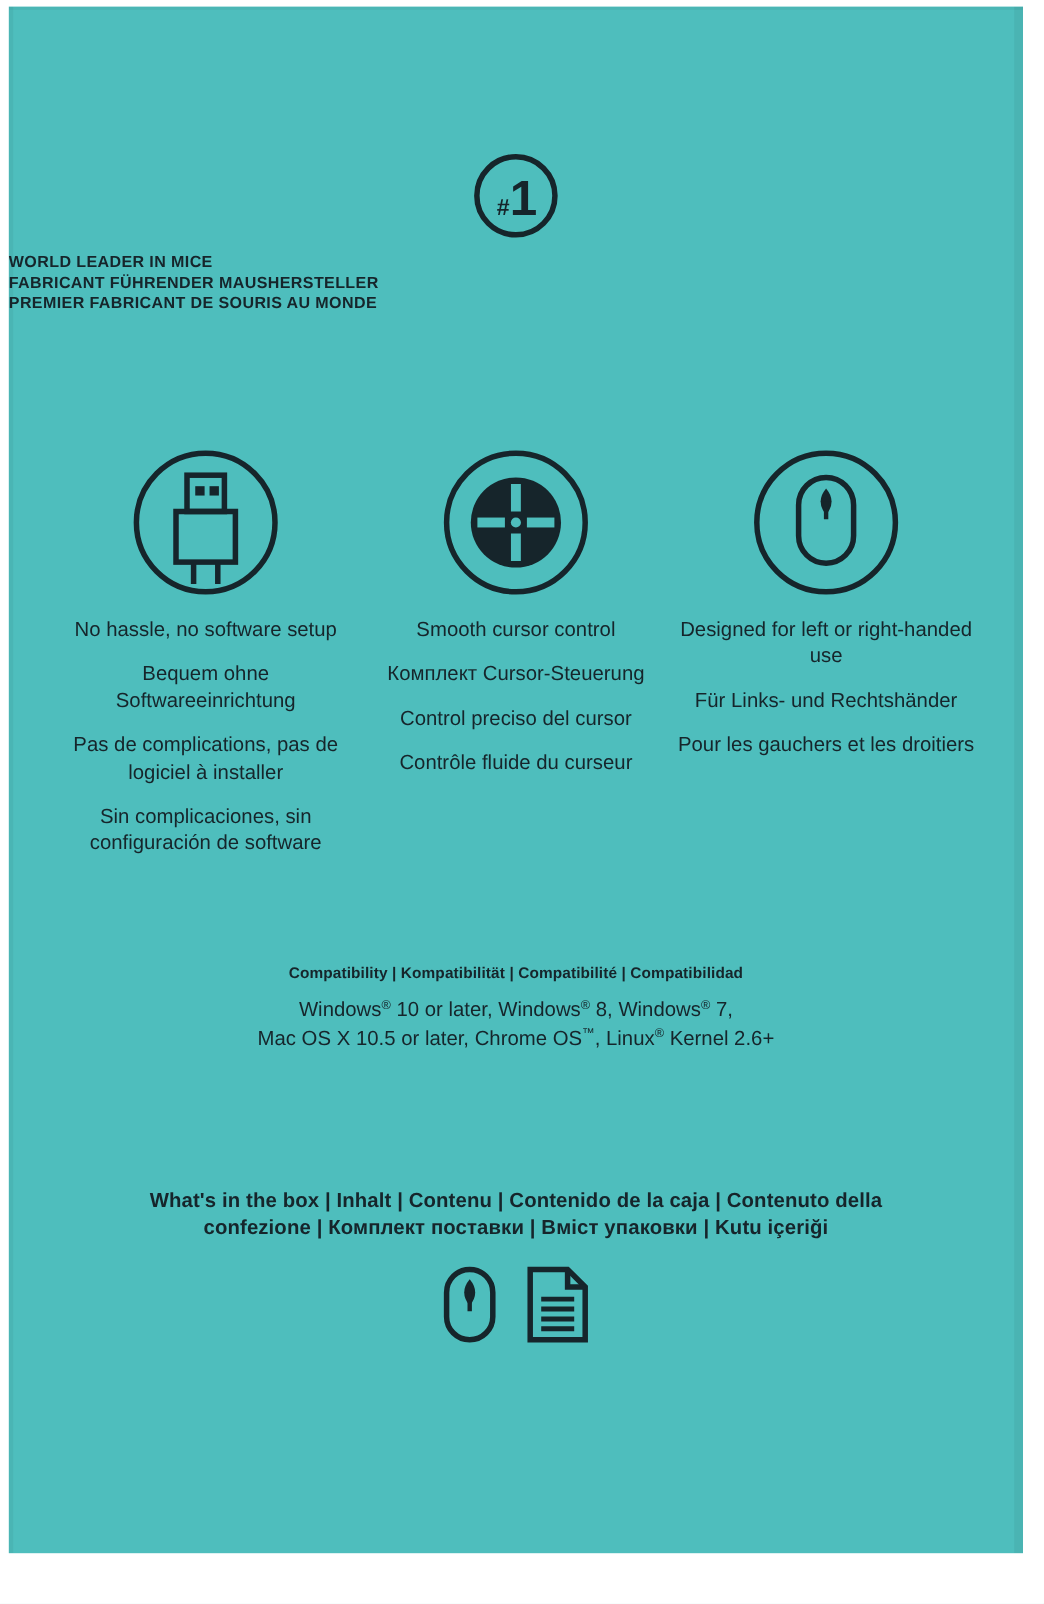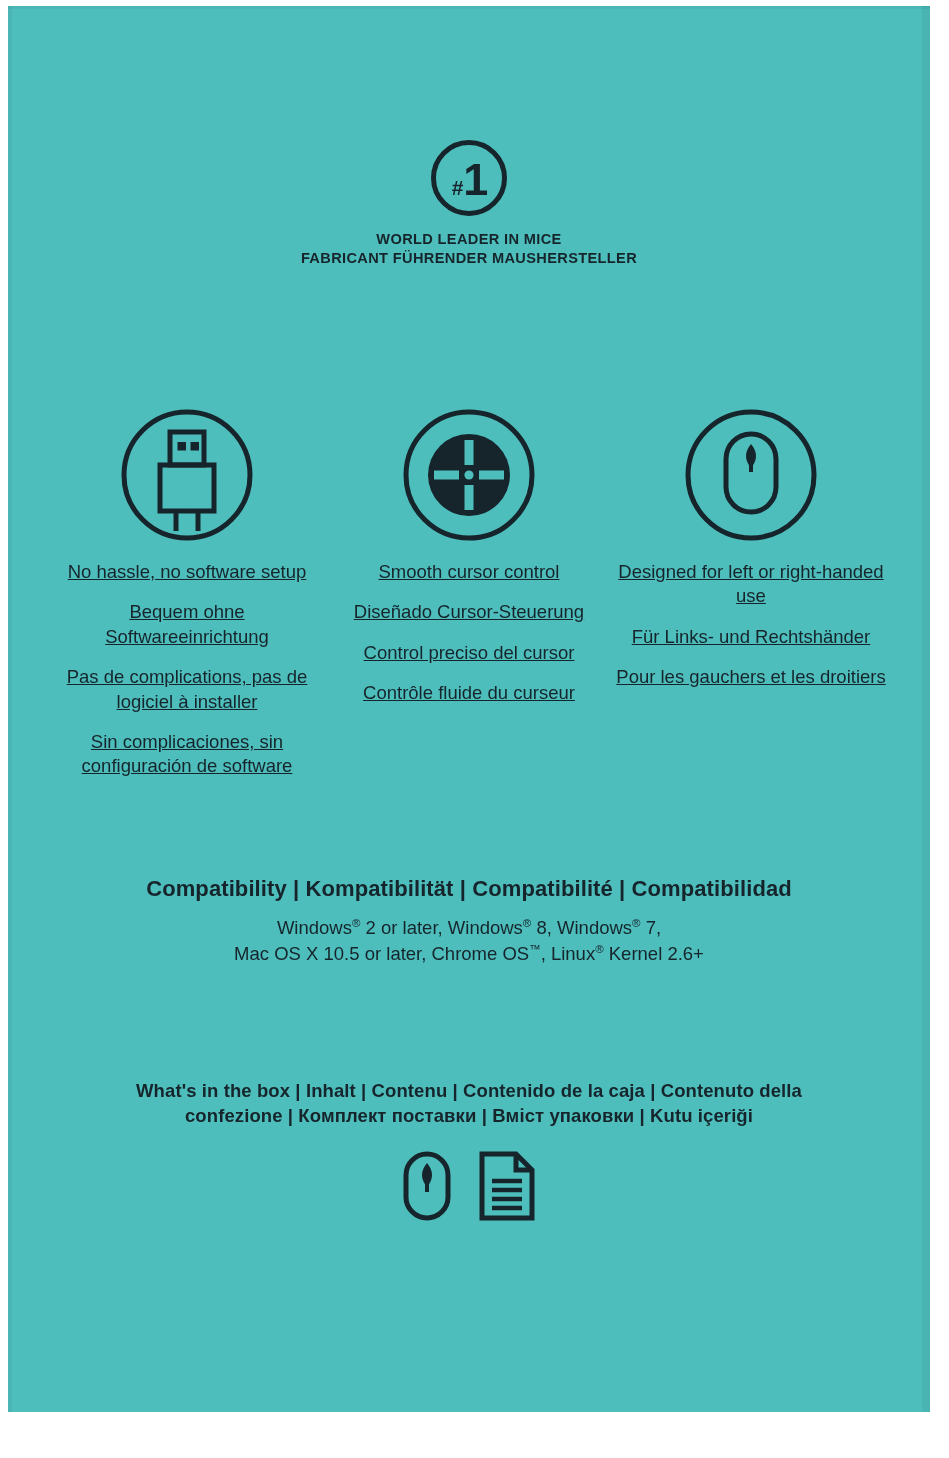--- a/index.html
+++ b/index.html
@@ -76,21 +76,21 @@
     font-weight: bold;
     letter-spacing: -2px;
     margin-left: 1px;
   }
 
   
   #leader-headline {
     position: absolute;
     left: 0; right: 0;
     top: 224px;
-    text-align: center;
+    text-align: left;
     color: #16252b;
     font-size: 14.6px;
     font-weight: bold;
     letter-spacing: 0.35px;
     line-height: 1.27;
   }
 
   
   #features {
     position: absolute;
@@ -116,34 +116,33 @@
   .feature-lines {
     margin-top: 12px;
     text-align: center;
     color: #16252b;
     font-size: 18.5px;
     line-height: 1.32;
     width: 100%;
   }
   .feature-line {
     margin-bottom: 16px;
-    text-decoration: underline;
   }
   .feature-line:last-child { margin-bottom: 0; }
 
   
   #compatibility {
     position: absolute;
     left: 0; right: 0;
     top: 870px;
     text-align: center;
     color: #16252b;
   }
   #compat-title {
-    font-size: 22px;
+    font-size: 14px;
     font-weight: bold;
     letter-spacing: 0.1px;
   }
   #compat-lines {
     margin-top: 13px;
     font-size: 18.5px;
     line-height: 1.42;
   }
   sup {
     font-size: 0.62em;
@@ -187,20 +186,21 @@
       <div class="badge-inner">
         <span class="badge-hash">#</span>
         <span class="badge-num">1</span>
       </div>
     </div>
   </div>
 
   <div id="leader-headline">
     <div>WORLD LEADER IN MICE</div>
     <div>FABRICANT FÜHRENDER MAUSHERSTELLER</div>
+    <div>PREMIER FABRICANT DE SOURIS AU MONDE</div>
   </div>
 
   <div id="features">
 
     <div class="feature-col">
       <div class="feature-icon-wrap">
         <svg width="146" height="146" viewBox="0 0 146 146">
           <circle cx="73" cy="73" r="63" fill="none" stroke="#16252b" stroke-width="5"></circle>
           <rect x="56" y="30" width="34" height="33" fill="none" stroke="#16252b" stroke-width="5"></rect>
           <rect x="63.5" y="40" width="8.5" height="8.5" fill="#16252b"></rect>
@@ -225,21 +225,21 @@
           <circle cx="73" cy="73" r="41" fill="#16252b"></circle>
           <rect x="68.5" y="38" width="9" height="25" fill="#4ebebd"></rect>
           <rect x="68.5" y="83" width="9" height="25" fill="#4ebebd"></rect>
           <rect x="38" y="68.5" width="25" height="9" fill="#4ebebd"></rect>
           <rect x="83" y="68.5" width="25" height="9" fill="#4ebebd"></rect>
           <circle cx="73" cy="73" r="4.6" fill="#4ebebd"></circle>
         </svg>
       </div>
       <div class="feature-lines">
         <div class="feature-line">Smooth cursor control</div>
-        <div class="feature-line">Diseñado Cursor-Steuerung</div>
+        <div class="feature-line">Комплект Cursor-Steuerung</div>
         <div class="feature-line">Control preciso del cursor</div>
         <div class="feature-line">Contrôle fluide du curseur</div>
       </div>
     </div>
 
     <div class="feature-col">
       <div class="feature-icon-wrap">
         <svg width="146" height="146" viewBox="0 0 146 146">
           <circle cx="73" cy="73" r="63" fill="none" stroke="#16252b" stroke-width="5"></circle>
           <rect x="48" y="32" width="50" height="78" rx="25" ry="25" fill="none" stroke="#16252b" stroke-width="5"></rect>
@@ -251,21 +251,21 @@
         <div class="feature-line">Designed for left or right-handed use</div>
         <div class="feature-line">Für Links- und Rechtshänder</div>
         <div class="feature-line">Pour les gauchers et les droitiers</div>
       </div>
     </div>
   </div>
 
   <div id="compatibility">
     <div id="compat-title">Compatibility | Kompatibilität | Compatibilité | Compatibilidad</div>
     <div id="compat-lines">
-      <div><span>Windows</span><sup>®</sup><span> 2 or later, Windows</span><sup>®</sup><span> 8, Windows</span><sup>®</sup><span> 7,</span></div>
+      <div><span>Windows</span><sup>®</sup><span> 10 or later, Windows</span><sup>®</sup><span> 8, Windows</span><sup>®</sup><span> 7,</span></div>
       <div><span>Mac OS X 10.5 or later, Chrome OS</span><sup>™</sup><span>, Linux</span><sup>®</sup><span> Kernel 2.6+</span></div>
     </div>
   </div>
 
   <div id="box-contents">
     <div id="box-title">
       <div>What's in the box  |  Inhalt  |  Contenu  |  Contenido de la caja  |  Contenuto della</div>
       <div>confezione  |  Комплект поставки  |  Вміст упаковки  |  Kutu içeriği</div>
     </div>
     <div id="box-icons">

